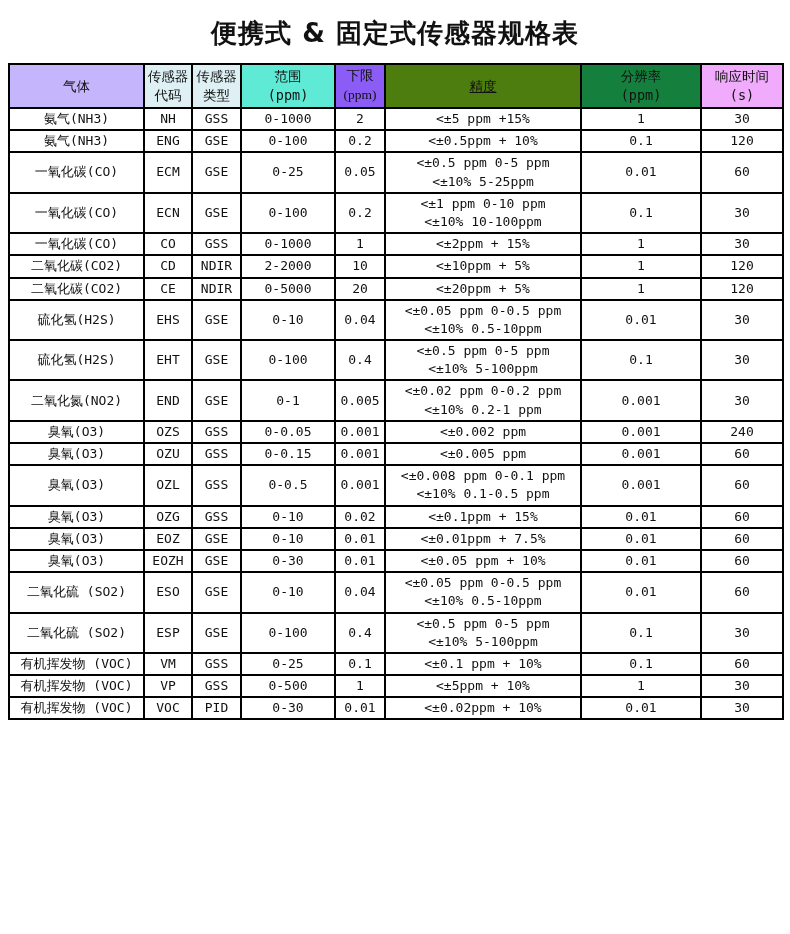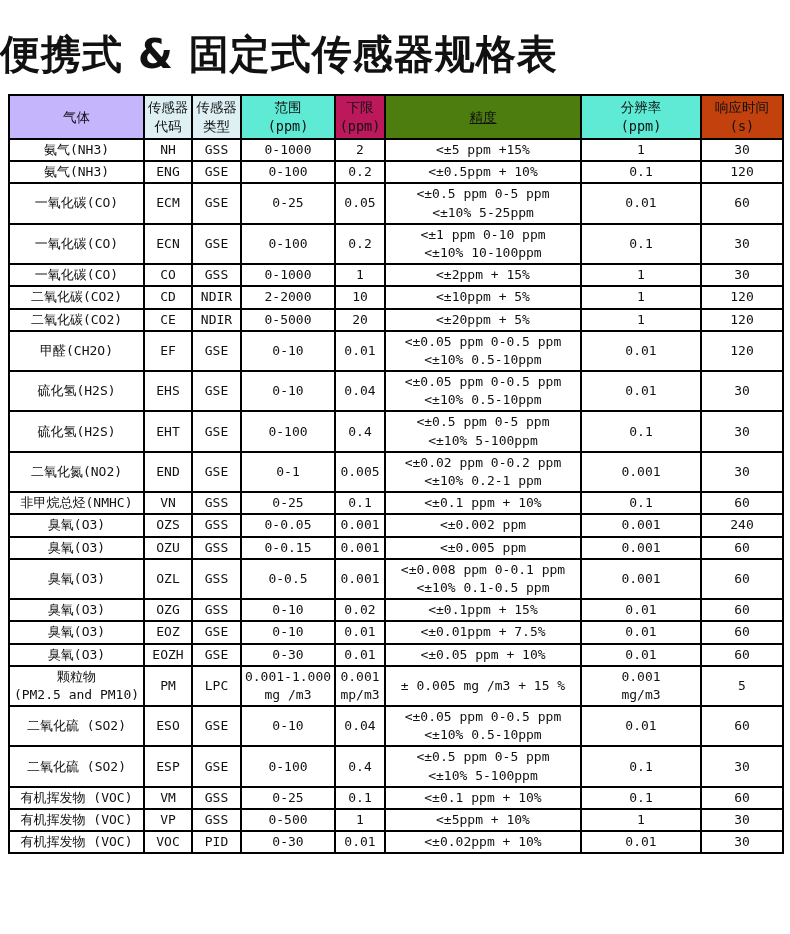--- a/index.html
+++ b/index.html
@@ -6,23 +6,23 @@
     margin: 0;
     padding: 0;
     background: #ffffff;
     width: 790px;
   }
   body {
     font-family: "DejaVu Sans Mono", monospace;
     color: #111111;
   }
   .page-title {
-    text-align: left;
-    margin: 27px 0 12px 0;
-    font-size: 40px;
+    text-align: center;
+    margin: 16px 0 12px 0;
+    font-size: 26px;
     font-weight: bold;
     letter-spacing: 1px;
     font-family: "DejaVu Sans", sans-serif;
     color: #111111;
   }
   table.spec {
     border-collapse: collapse;
     margin-left: 8px;
     width: 774px;
     table-layout: fixed;
@@ -66,26 +66,26 @@
   </colgroup>
   <thead>
     <tr>
       <th style="background: #c4b5fd;">气体</th>
       <th style="background: rgb(222, 240, 244);">传感器
 代码</th>
       <th style="background: rgb(222, 240, 244);">传感器
 类型</th>
       <th style="background: #5eead4;">范围
 (ppm)</th>
-      <th style="background: #be185d;">下限
+      <th style="background: #8b5cf6; font-family: Liberation Serif, serif;">下限
 (ppm)</th>
       <th style="background: #4d7c0f; text-decoration: underline;">精度</th>
-      <th style="background: #5eead4;">分辨率
+      <th style="background: #15803d;">分辨率
 (ppm)</th>
-      <th style="background: #c2410c;">响应时间
+      <th style="background: #f0abfc;">响应时间
 (s)</th>
     </tr>
   </thead>
   <tbody>
       <tr>
         <td>氨气(NH3)</td>
         <td>NH</td>
         <td>GSS</td>
         <td>0-1000</td>
         <td>2</td>
@@ -149,31 +149,20 @@
         <td>二氧化碳(CO2)</td>
         <td>CE</td>
         <td>NDIR</td>
         <td>0-5000</td>
         <td>20</td>
         <td>&lt;±20ppm + 5%</td>
         <td>1</td>
         <td>120</td>
       </tr>
       <tr>
-        <td>甲醛(CH2O)</td>
-        <td>EF</td>
-        <td>GSE</td>
-        <td>0-10</td>
-        <td>0.01</td>
-        <td>&lt;±0.05 ppm 0-0.5 ppm
-&lt;±10% 0.5-10ppm</td>
-        <td>0.01</td>
-        <td>120</td>
-      </tr>
-      <tr>
         <td>硫化氢(H2S)</td>
         <td>EHS</td>
         <td>GSE</td>
         <td>0-10</td>
         <td>0.04</td>
         <td>&lt;±0.05 ppm 0-0.5 ppm
 &lt;±10% 0.5-10ppm</td>
         <td>0.01</td>
         <td>30</td>
       </tr>
@@ -193,30 +182,20 @@
         <td>END</td>
         <td>GSE</td>
         <td>0-1</td>
         <td>0.005</td>
         <td>&lt;±0.02 ppm 0-0.2 ppm
 &lt;±10% 0.2-1 ppm</td>
         <td>0.001</td>
         <td>30</td>
       </tr>
       <tr>
-        <td>非甲烷总烃(NMHC)</td>
-        <td>VN</td>
-        <td>GSS</td>
-        <td>0-25</td>
-        <td>0.1</td>
-        <td>&lt;±0.1 ppm + 10%</td>
-        <td>0.1</td>
-        <td>60</td>
-      </tr>
-      <tr>
         <td>臭氧(O3)</td>
         <td>OZS</td>
         <td>GSS</td>
         <td>0-0.05</td>
         <td>0.001</td>
         <td>&lt;±0.002 ppm</td>
         <td>0.001</td>
         <td>240</td>
       </tr>
       <tr>
@@ -262,34 +241,20 @@
       </tr>
       <tr>
         <td>臭氧(O3)</td>
         <td>EOZH</td>
         <td>GSE</td>
         <td>0-30</td>
         <td>0.01</td>
         <td>&lt;±0.05 ppm + 10%</td>
         <td>0.01</td>
         <td>60</td>
-      </tr>
-      <tr>
-        <td>颗粒物
-(PM2.5 and PM10)</td>
-        <td>PM</td>
-        <td>LPC</td>
-        <td>0.001-1.000
-mg /m3</td>
-        <td>0.001
-mp/m3</td>
-        <td>± 0.005 mg /m3 + 15 %</td>
-        <td>0.001
-mg/m3</td>
-        <td>5</td>
       </tr>
       <tr>
         <td>二氧化硫 (SO2)</td>
         <td>ESO</td>
         <td>GSE</td>
         <td>0-10</td>
         <td>0.04</td>
         <td>&lt;±0.05 ppm 0-0.5 ppm
 &lt;±10% 0.5-10ppm</td>
         <td>0.01</td>

